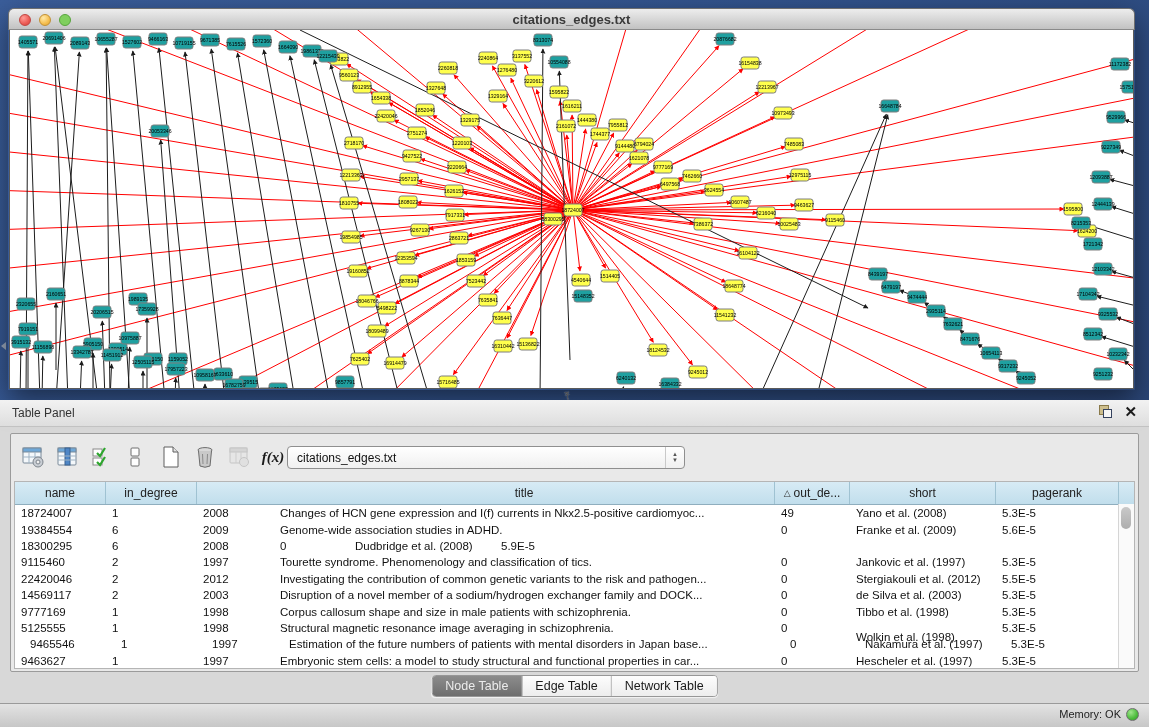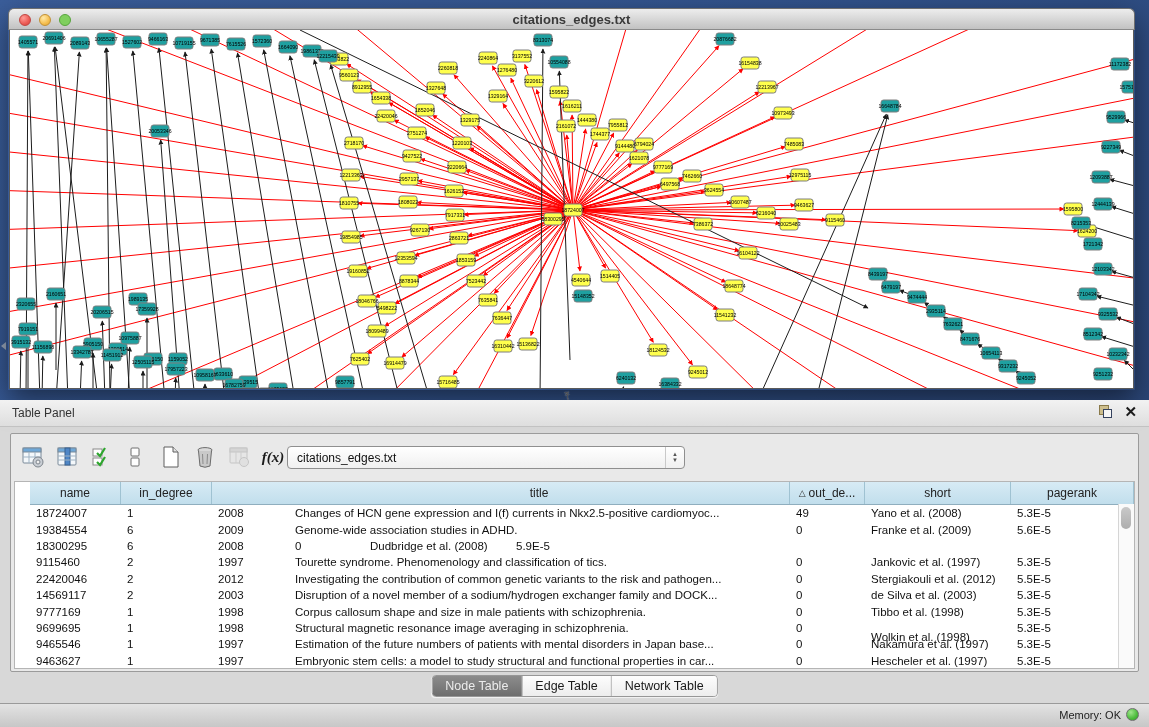--- a/index.html
+++ b/index.html
@@ -45,21 +45,21 @@
   .tb-btn{position:absolute;top:9px;width:28px;height:28px;display:flex;align-items:center;justify-content:center;}
   .combo{position:absolute;left:276px;top:12px;width:398px;height:23px;
          background:linear-gradient(#FFFFFF,#F0F0F0);border:1px solid #8F8F8F;border-radius:4px;
          box-sizing:border-box;display:flex;align-items:center;}
   .combo-label{flex:1;padding-left:9px;font-size:12px;color:#111;}
   .combo-stepper{width:18px;height:100%;border-left:1px solid #C9C9C9;display:flex;flex-direction:column;
                  align-items:center;justify-content:center;gap:1px;}
   .combo-stepper span{font-size:6px;line-height:5px;color:#555;}
   
   .table-wrap{position:absolute;left:3px;top:47px;right:3px;bottom:2px;background:#FFFFFF;
-              border:1px solid #B5B5B5;box-sizing:border-box;display:flex;flex-direction:column;align-items:flex-end;}
+              border:1px solid #B5B5B5;box-sizing:border-box;display:flex;flex-direction:column;}
   .thead{display:flex;height:22px;background:linear-gradient(#D7EBF5,#C1DEEC);
          border-bottom:1px solid #8FAEBE;flex:none;}
   .th{box-sizing:border-box;border-right:1px solid #9FC2D2;font-size:12px;color:#222;
       display:flex;align-items:center;justify-content:center;overflow:hidden;white-space:nowrap;}
   .th .sort{font-size:9px;margin-right:3px;color:#333;}
   .tbody{flex:1;overflow:hidden;position:relative;}
   .tr{display:flex;height:16.4px;align-items:center;}
   .td{box-sizing:border-box;font-size:11.5px;color:#111;padding-left:6px;
       overflow:hidden;white-space:nowrap;flex:none;}
   .vscroll{position:absolute;right:0;top:22px;bottom:0;width:15px;background:#FAFAFA;
@@ -70,21 +70,21 @@
   .tabs{position:absolute;left:50%;top:675px;transform:translateX(-50%);display:flex;height:20px;
         border:1px solid #979797;border-radius:4px;overflow:hidden;background:#F8F8F8;
         box-shadow:0 1px 1px rgba(255,255,255,.7);}
   .tab{padding:0 13px;font-size:12.5px;display:flex;align-items:center;color:#1A1A1A;
        background:linear-gradient(#FDFDFD,#EDEDED);border-right:1px solid #ABABAB;}
   .tab:last-child{border-right:none;}
   .tab.selected{background:linear-gradient(#8C8C8C,#6E6E6E);color:#ECECEC;}
   
   .status-bar{position:absolute;left:0;bottom:0;width:1149px;height:24px;
               background:linear-gradient(#E3E3E3,#C7C7C7);border-top:1px solid #9A9A9A;box-sizing:border-box;}
-  .memory{position:absolute;right:10px;top:4px;display:flex;align-items:center;gap:5px;}
+  .memory{position:absolute;right:10px;top:4px;display:flex;gap:5px;}
   .memory-label{font-size:11px;color:#222;}
   .memory-dot{width:13px;height:13px;border-radius:50%;
               background:radial-gradient(circle at 35% 30%,#9FE58B,#4CBB3C 60%,#37992B);
               border:1px solid #6E6E6E;box-sizing:border-box;}
   
   .ic{display:block;}
 </style>
 </head>
 <body>
 
@@ -1037,30 +1037,30 @@
           <div class="tr">
             <div class="td" style="width: 91px;">9777169</div>
             <div class="td" style="width: 91px;">1</div>
             <div class="td" style="width: 77px;">1998</div>
             <div class="td" style="width: 501px;">Corpus callosum shape and size in male patients with schizophrenia.</div>
             <div class="td" style="width: 75px;">0</div>
             <div class="td" style="width: 146px;">Tibbo et al. (1998)</div>
             <div class="td" style="width: 123px;">5.3E-5</div>
           </div>
           <div class="tr">
-            <div class="td" style="width: 91px;">9699695</div>
+            <div class="td" style="width: 91px;">5125555</div>
             <div class="td" style="width: 91px;">1</div>
             <div class="td" style="width: 77px;">1998</div>
             <div class="td" style="width: 501px;">Structural magnetic resonance image averaging in schizophrenia.</div>
             <div class="td" style="width: 75px;">0</div>
             <div class="td" style="width: 146px; margin-top: 18px;">Wolkin et al. (1998)</div>
             <div class="td" style="width: 123px;">5.3E-5</div>
           </div>
           <div class="tr">
-            <div class="td" style="width: 91px;">9465546</div>
+            <div class="td" style="width: 91px; margin-left: 9px;">9465546</div>
             <div class="td" style="width: 91px;">1</div>
             <div class="td" style="width: 77px;">1997</div>
             <div class="td" style="width: 501px;">Estimation of the future numbers of patients with mental disorders in Japan base...</div>
             <div class="td" style="width: 75px;">0</div>
             <div class="td" style="width: 146px;">Nakamura et al. (1997)</div>
             <div class="td" style="width: 123px;">5.3E-5</div>
           </div>
           <div class="tr">
             <div class="td" style="width: 91px;">9463627</div>
             <div class="td" style="width: 91px;">1</div>

